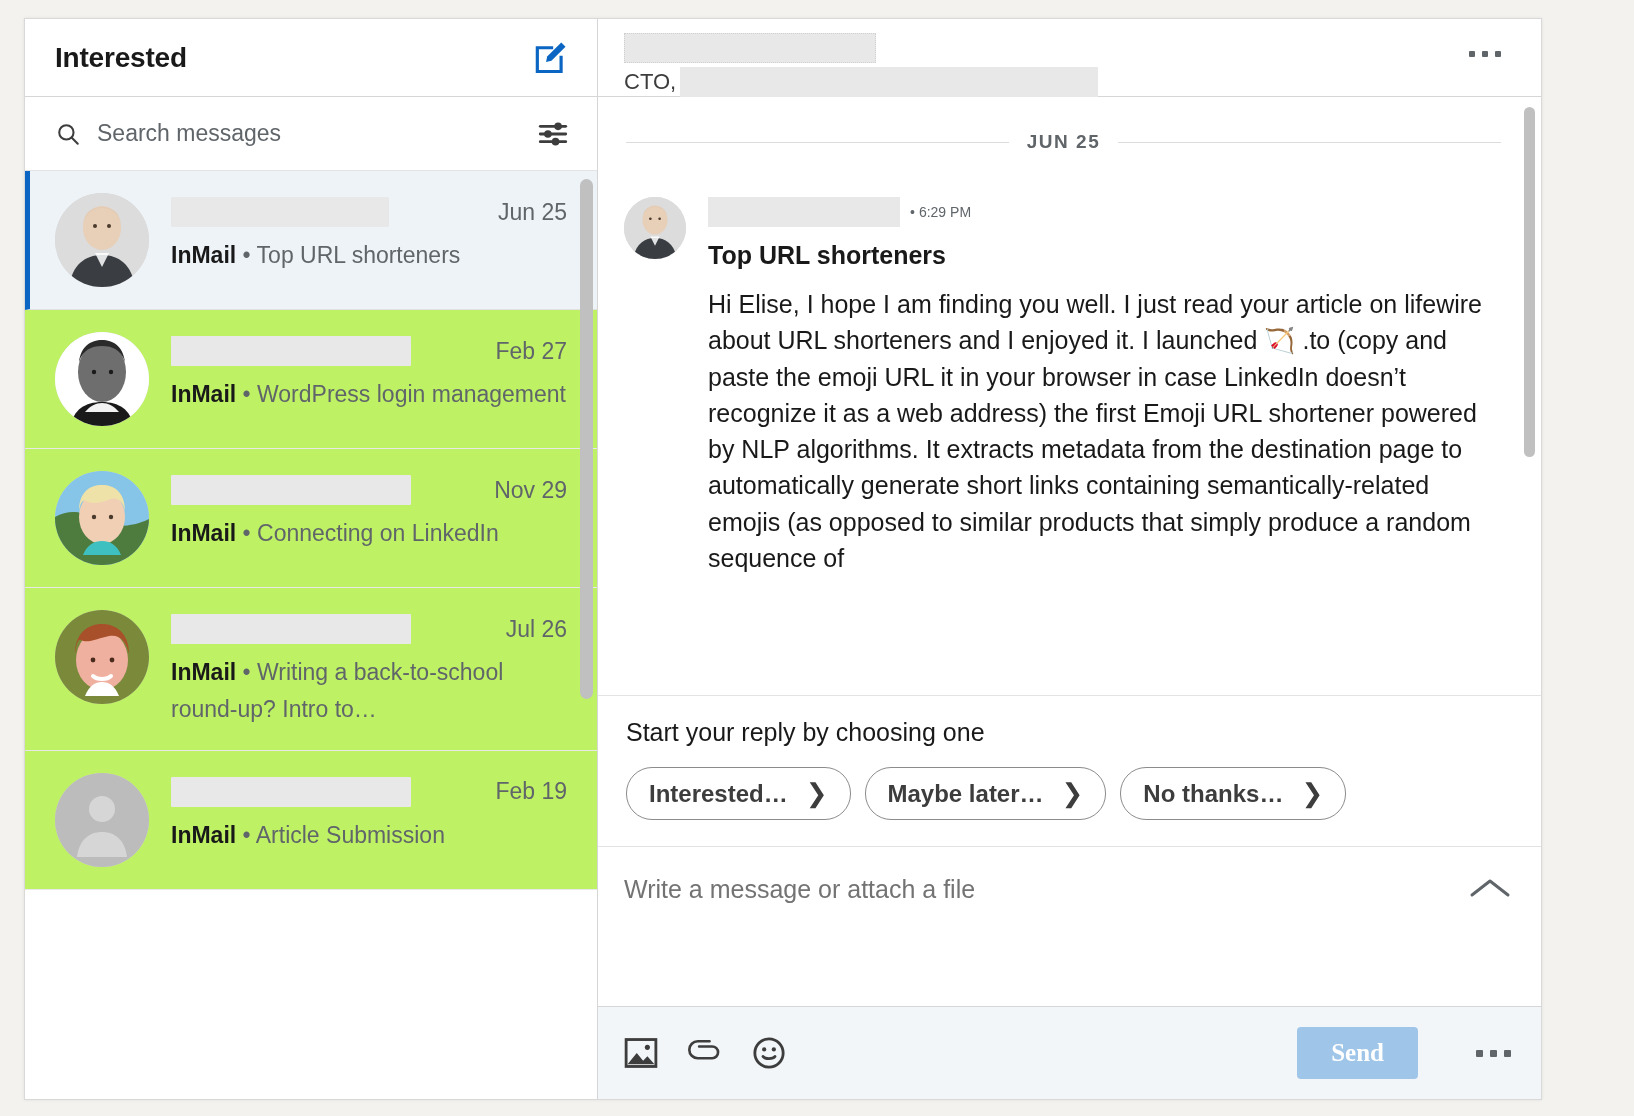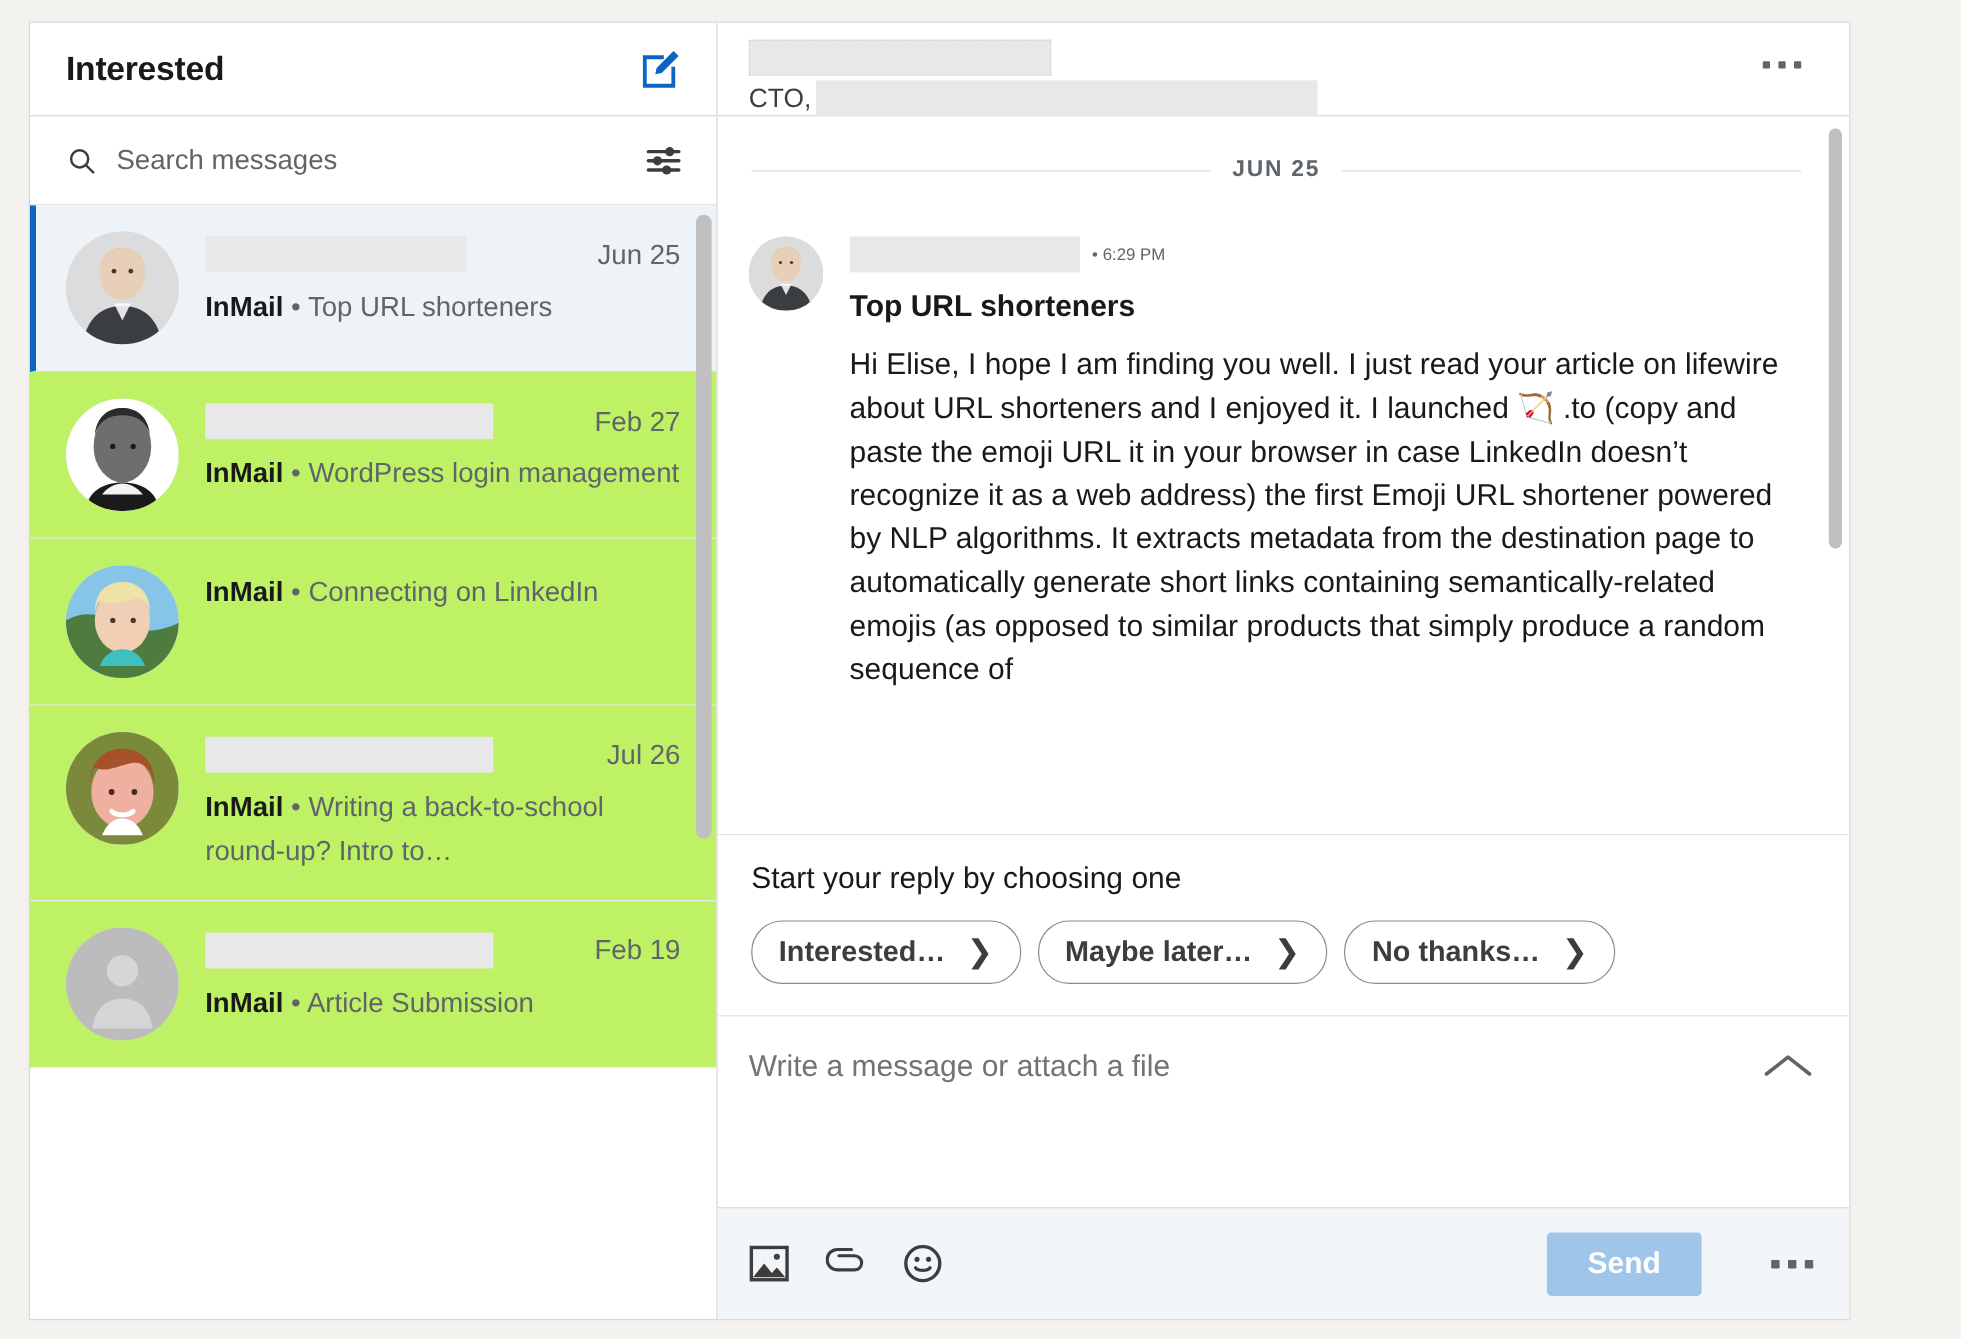--- a/index.html
+++ b/index.html
@@ -299,21 +299,21 @@
   .tool-icon { cursor: pointer; line-height: 0; }
   .spacer { flex: 1 1 auto; }
   .send-btn {
     background: #9fc6e8;
     color: #ffffff;
     border: none;
     border-radius: 4px;
     font-size: 25px;
     font-weight: bold;
     padding: 12px 34px;
-    font-family: Liberation Sans, sans-serif;
+    font-family: Liberation Serif, serif;
     cursor: default;
   }
   .kebab-bottom { display: flex; gap: 7px; align-items: center; cursor: pointer; margin-left: 28px; }
   .kebab-bottom i { width: 7px; height: 7px; background: #60656a; display: block; border-radius: 1px; }
 </style>
 </head>
 <body>
 
 <div class="app">
 
@@ -407,20 +407,24 @@
             <rect width="94" height="94" fill="#86c5e8"></rect>
             <path d="M0 46c14-8 28-6 40 2s34 10 54 0v46H0z" fill="#4e7b3e"></path>
             <ellipse cx="47" cy="46" rx="23" ry="27" fill="#f0cfb4"></ellipse>
             <path d="M24 40c0-18 10-26 23-26s23 8 23 26c-2-10-8-14-14-12-8 3-18 6-25 2-4-2-6 4-7 10z" fill="#efe2a8"></path>
             <path d="M28 84c4-10 11-14 19-14s15 4 19 14z" fill="#3fc0c0"></path>
             <circle cx="39" cy="46" r="2.2" fill="#4a3a2c"></circle>
             <circle cx="56" cy="46" r="2.2" fill="#4a3a2c"></circle>
           </svg>
         </div>
         <div class="conv-body">
+          <div class="conv-top">
+            <span class="redact" style="width:240px"></span>
+            <span class="conv-date">Nov 29</span>
+          </div>
           <div class="conv-snippet">
             <b>InMail</b>
             <span class="dot">•</span>
             <span>Connecting on LinkedIn</span>
           </div>
         </div>
       </div>
 
       <div class="conv-item">
         <div class="avatar">

